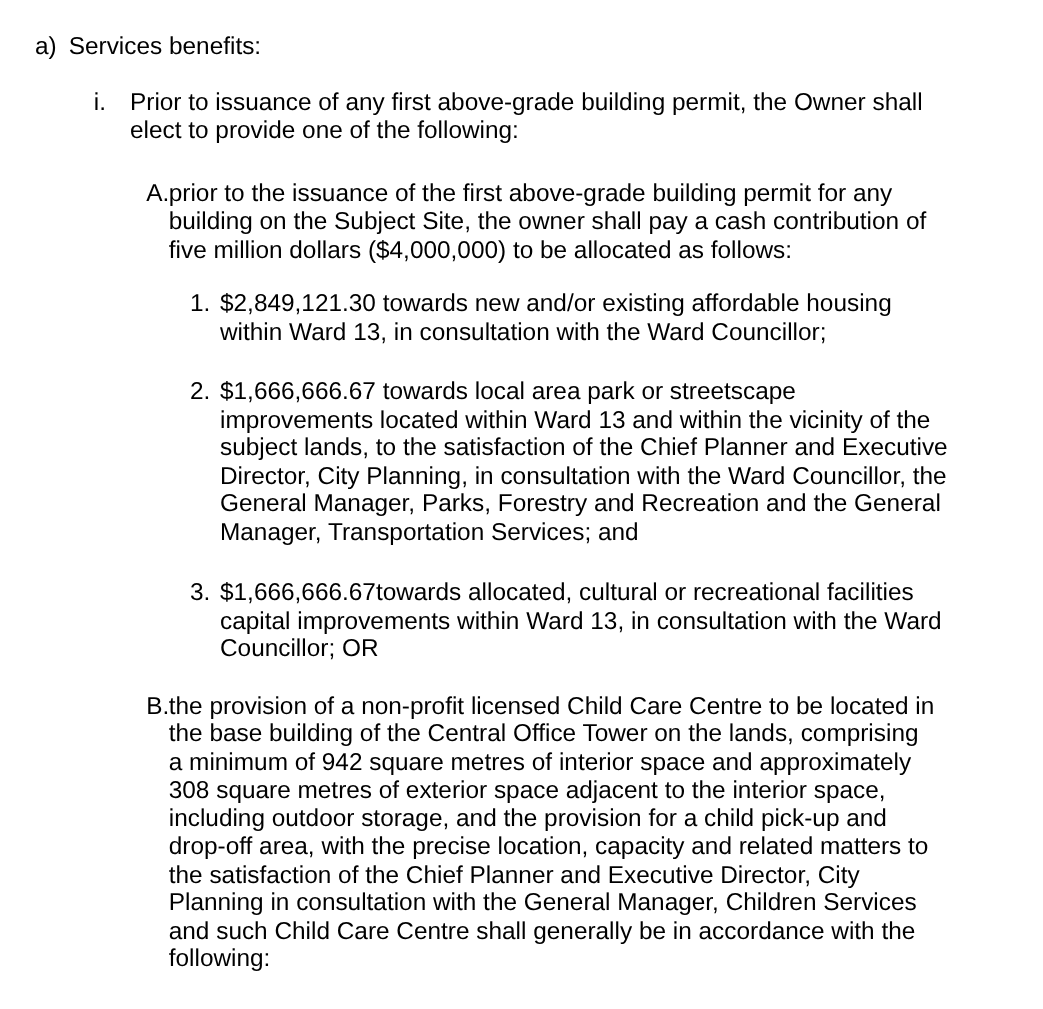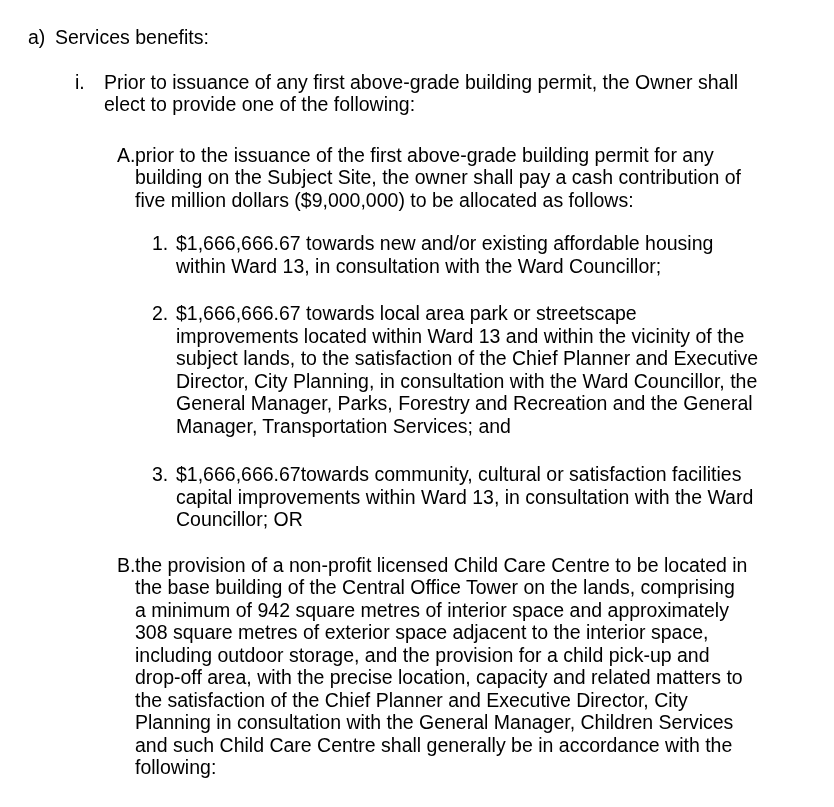--- a/index.html
+++ b/index.html
@@ -65,42 +65,42 @@
   <section class="block lvl-i b1">
     <span class="marker">i.</span>
     <div class="text">Prior to issuance of any first above-grade building permit, the Owner shall
 elect to provide one of the following:</div>
   </section>
 
   <section class="block lvl-AB b2">
     <span class="marker">A.</span>
     <div class="text">prior to the issuance of the first above-grade building permit for any
 building on the Subject Site, the owner shall pay a cash contribution of
-five million dollars ($9,000,000) to be allocated as follows:</div>
+five million dollars ($4,000,000) to be allocated as follows:</div>
   </section>
 
   <section class="block lvl-n b3">
     <span class="marker">1.</span>
-    <div class="text">$1,666,666.67 towards new and/or existing affordable housing
+    <div class="text">$2,849,121.30 towards new and/or existing affordable housing
 within Ward 13, in consultation with the Ward Councillor;</div>
   </section>
 
   <section class="block lvl-n b4">
     <span class="marker">2.</span>
     <div class="text">$1,666,666.67 towards local area park or streetscape
 improvements located within Ward 13 and within the vicinity of the
 subject lands, to the satisfaction of the Chief Planner and Executive
 Director, City Planning, in consultation with the Ward Councillor, the
 General Manager, Parks, Forestry and Recreation and the General
 Manager, Transportation Services; and</div>
   </section>
 
   <section class="block lvl-n b5">
     <span class="marker">3.</span>
-    <div class="text">$1,666,666.67towards community, cultural or satisfaction facilities
+    <div class="text">$1,666,666.67towards allocated, cultural or recreational facilities
 capital improvements within Ward 13, in consultation with the Ward
 Councillor; OR</div>
   </section>
 
   <section class="block lvl-AB b6">
     <span class="marker">B.</span>
     <div class="text">the provision of a non-profit licensed Child Care Centre to be located in
 the base building of the Central Office Tower on the lands, comprising
 a minimum of 942 square metres of interior space and approximately
 308 square metres of exterior space adjacent to the interior space,

